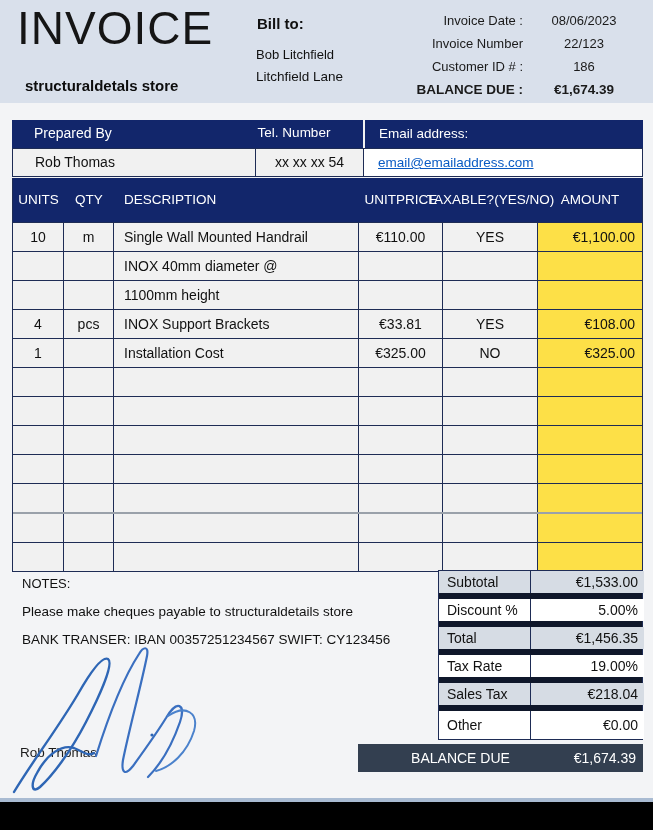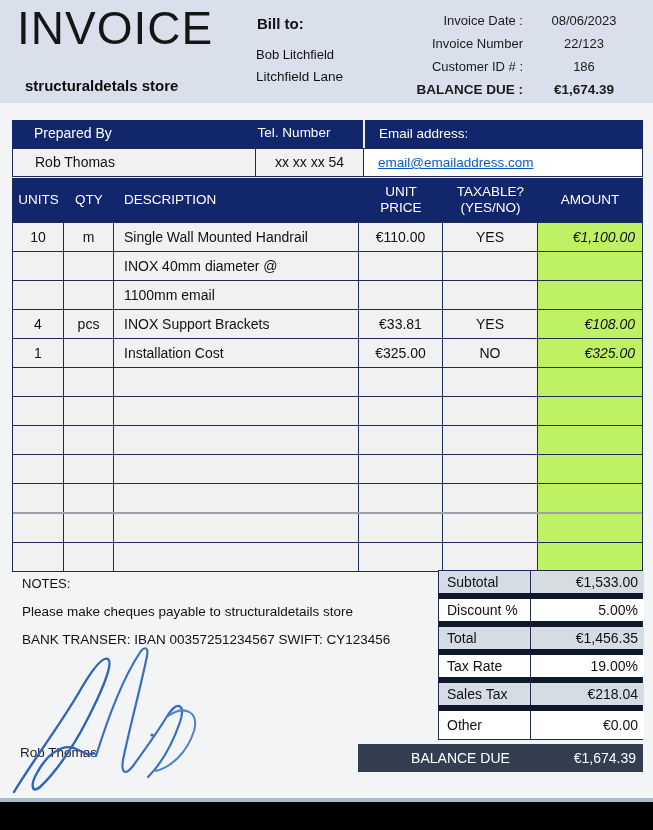--- a/index.html
+++ b/index.html
@@ -30,25 +30,25 @@
   .prep-row { position:absolute; left:12px; top:148px; width:631px; height:29px; border:1px solid #1e2c55; }
   .prep-name { position:absolute; left:0; top:0; width:243px; height:27px; background:#f1f1f1; border-right:1px solid #1e2c55; line-height:27px; padding-left:22px; font-size:14px; }
   .prep-tel { position:absolute; left:243px; top:0; width:108px; height:27px; background:#f1f1f1; border-right:1px solid #1e2c55; line-height:27px; text-align:center; font-size:14px; }
   .prep-email { position:absolute; left:351px; top:0; width:278px; height:27px; background:#ffffff; line-height:27px; padding-left:14px; font-size:13.5px; }
   .prep-email a { color:#0a5bc4; text-decoration:underline; }
   
   .items { position:absolute; left:12px; top:178px; width:631px; border:1px solid #1e2c55; border-top:none; }
   .thead { display:grid; grid-template-columns:51px 50px 245px 84px 95px 104px; height:44px; background:#12266b; color:#fff; }
   .thead > div { display:flex; align-items:center; justify-content:center; font-size:13.5px; line-height:1.2; text-align:center; }
   .thead .h-desc { justify-content:flex-start; padding-left:10px; }
-  .thead .two-line { flex-direction:column; }
+  .thead .two-line { flex-direction:row; }
   .trow { display:grid; grid-template-columns:51px 50px 245px 84px 95px 104px; height:29px; border-top:1px solid #1e2c55; }
   .trow.gray-top { border-top:2px solid #9aa1aa; height:30px; }
   .td { background:#f1f1f1; border-right:1px solid #1e2c55; font-size:14px; display:flex; align-items:center; justify-content:center; overflow:hidden; }
-  .td:last-child { border-right:none; background:#bef264; justify-content:flex-end; padding-right:7px;font-style:italic; }
+  .td:last-child { border-right:none; background:#fde047; justify-content:flex-end; padding-right:7px; }
   .td.c-desc { justify-content:flex-start; padding-left:10px; }
   
   .notes-title { position:absolute; left:22px; top:576px; font-size:13px; }
   .notes-line1 { position:absolute; left:22px; top:604px; font-size:13.5px; }
   .notes-line2 { position:absolute; left:22px; top:632px; font-size:13.5px; }
   
   .totals { position:absolute; left:438px; top:570px; width:205px; border:1px solid #1e2c55; }
   .sumrow { display:grid; grid-template-columns:92px 113px; height:28px; border-bottom:6px solid #0f172a; }
   .sumrow:last-child { border-bottom:none; }
   .sumrow .sl { padding-left:8px; display:flex; align-items:center; font-size:14px; background:#d6dce4; border-right:1px solid #1e2c55; }
@@ -137,21 +137,21 @@
       <div class="td"></div>
       <div class="td"></div>
       <div class="td c-desc">INOX 40mm diameter @</div>
       <div class="td"></div>
       <div class="td"></div>
       <div class="td"></div>
     </div>
     <div class="trow">
       <div class="td"></div>
       <div class="td"></div>
-      <div class="td c-desc">1100mm email</div>
+      <div class="td c-desc">1100mm height</div>
       <div class="td"></div>
       <div class="td"></div>
       <div class="td"></div>
     </div>
     <div class="trow">
       <div class="td">4</div>
       <div class="td">pcs</div>
       <div class="td c-desc">INOX Support Brackets</div>
       <div class="td">€33.81</div>
       <div class="td">YES</div>

